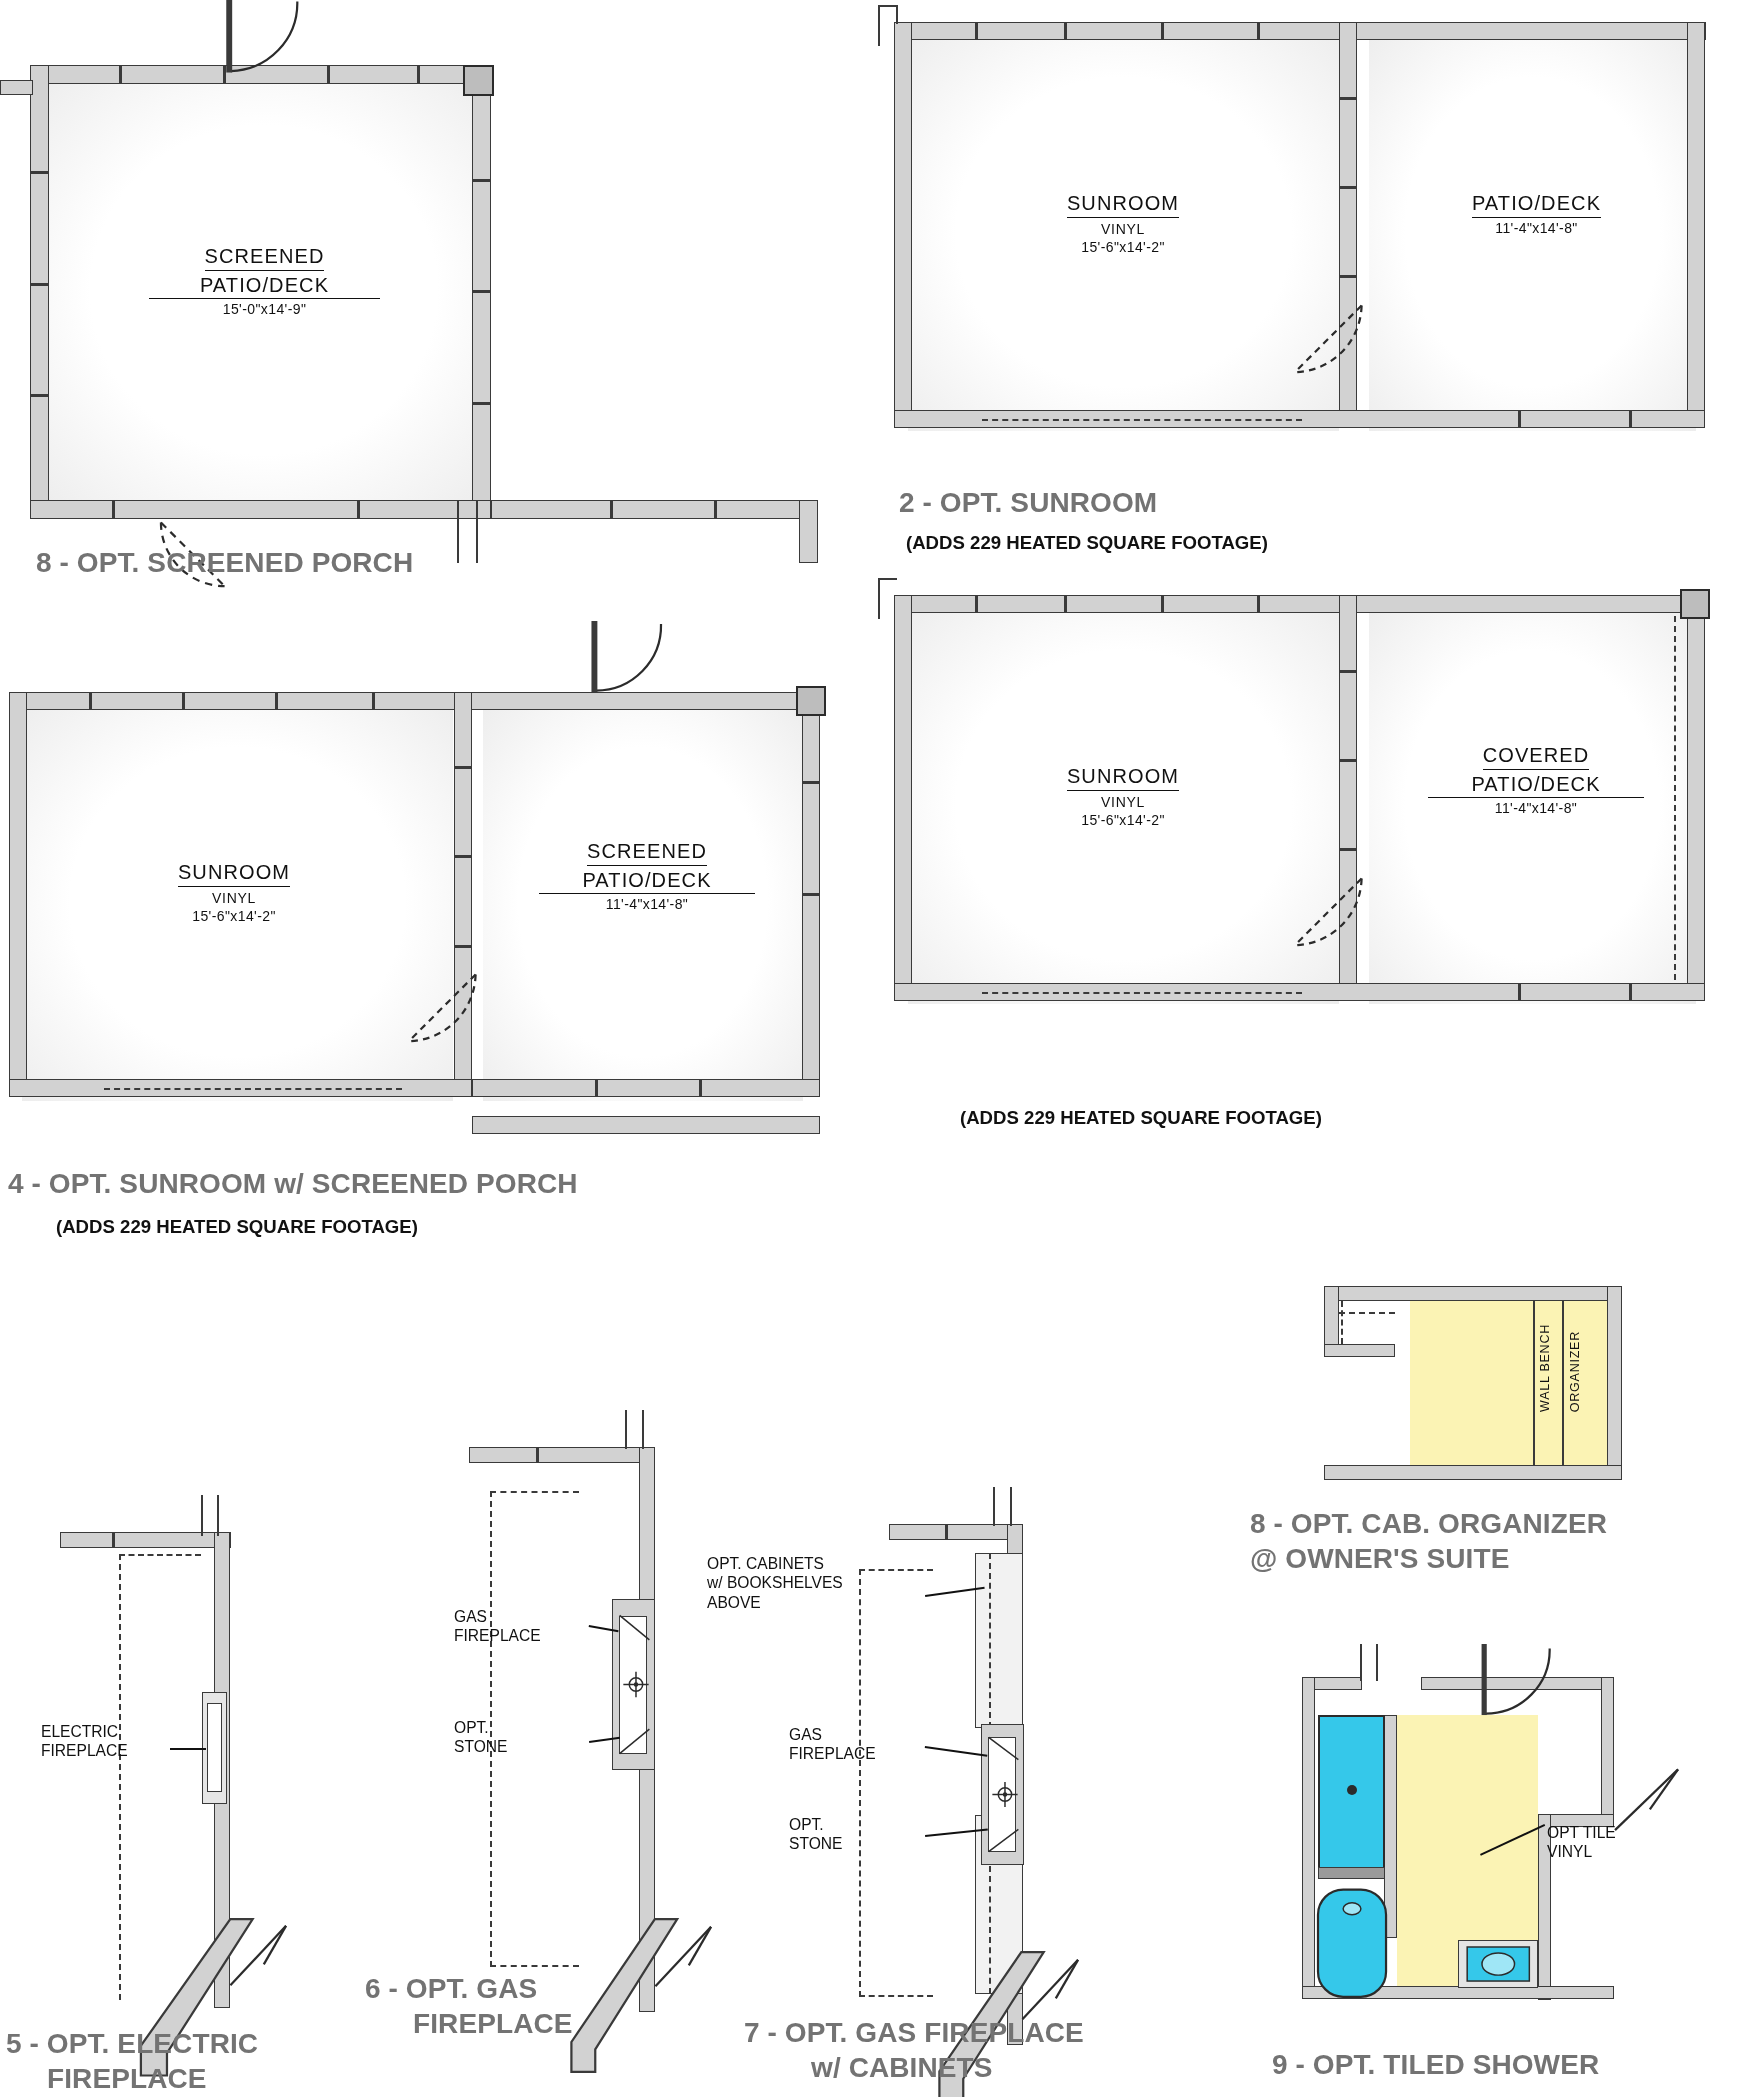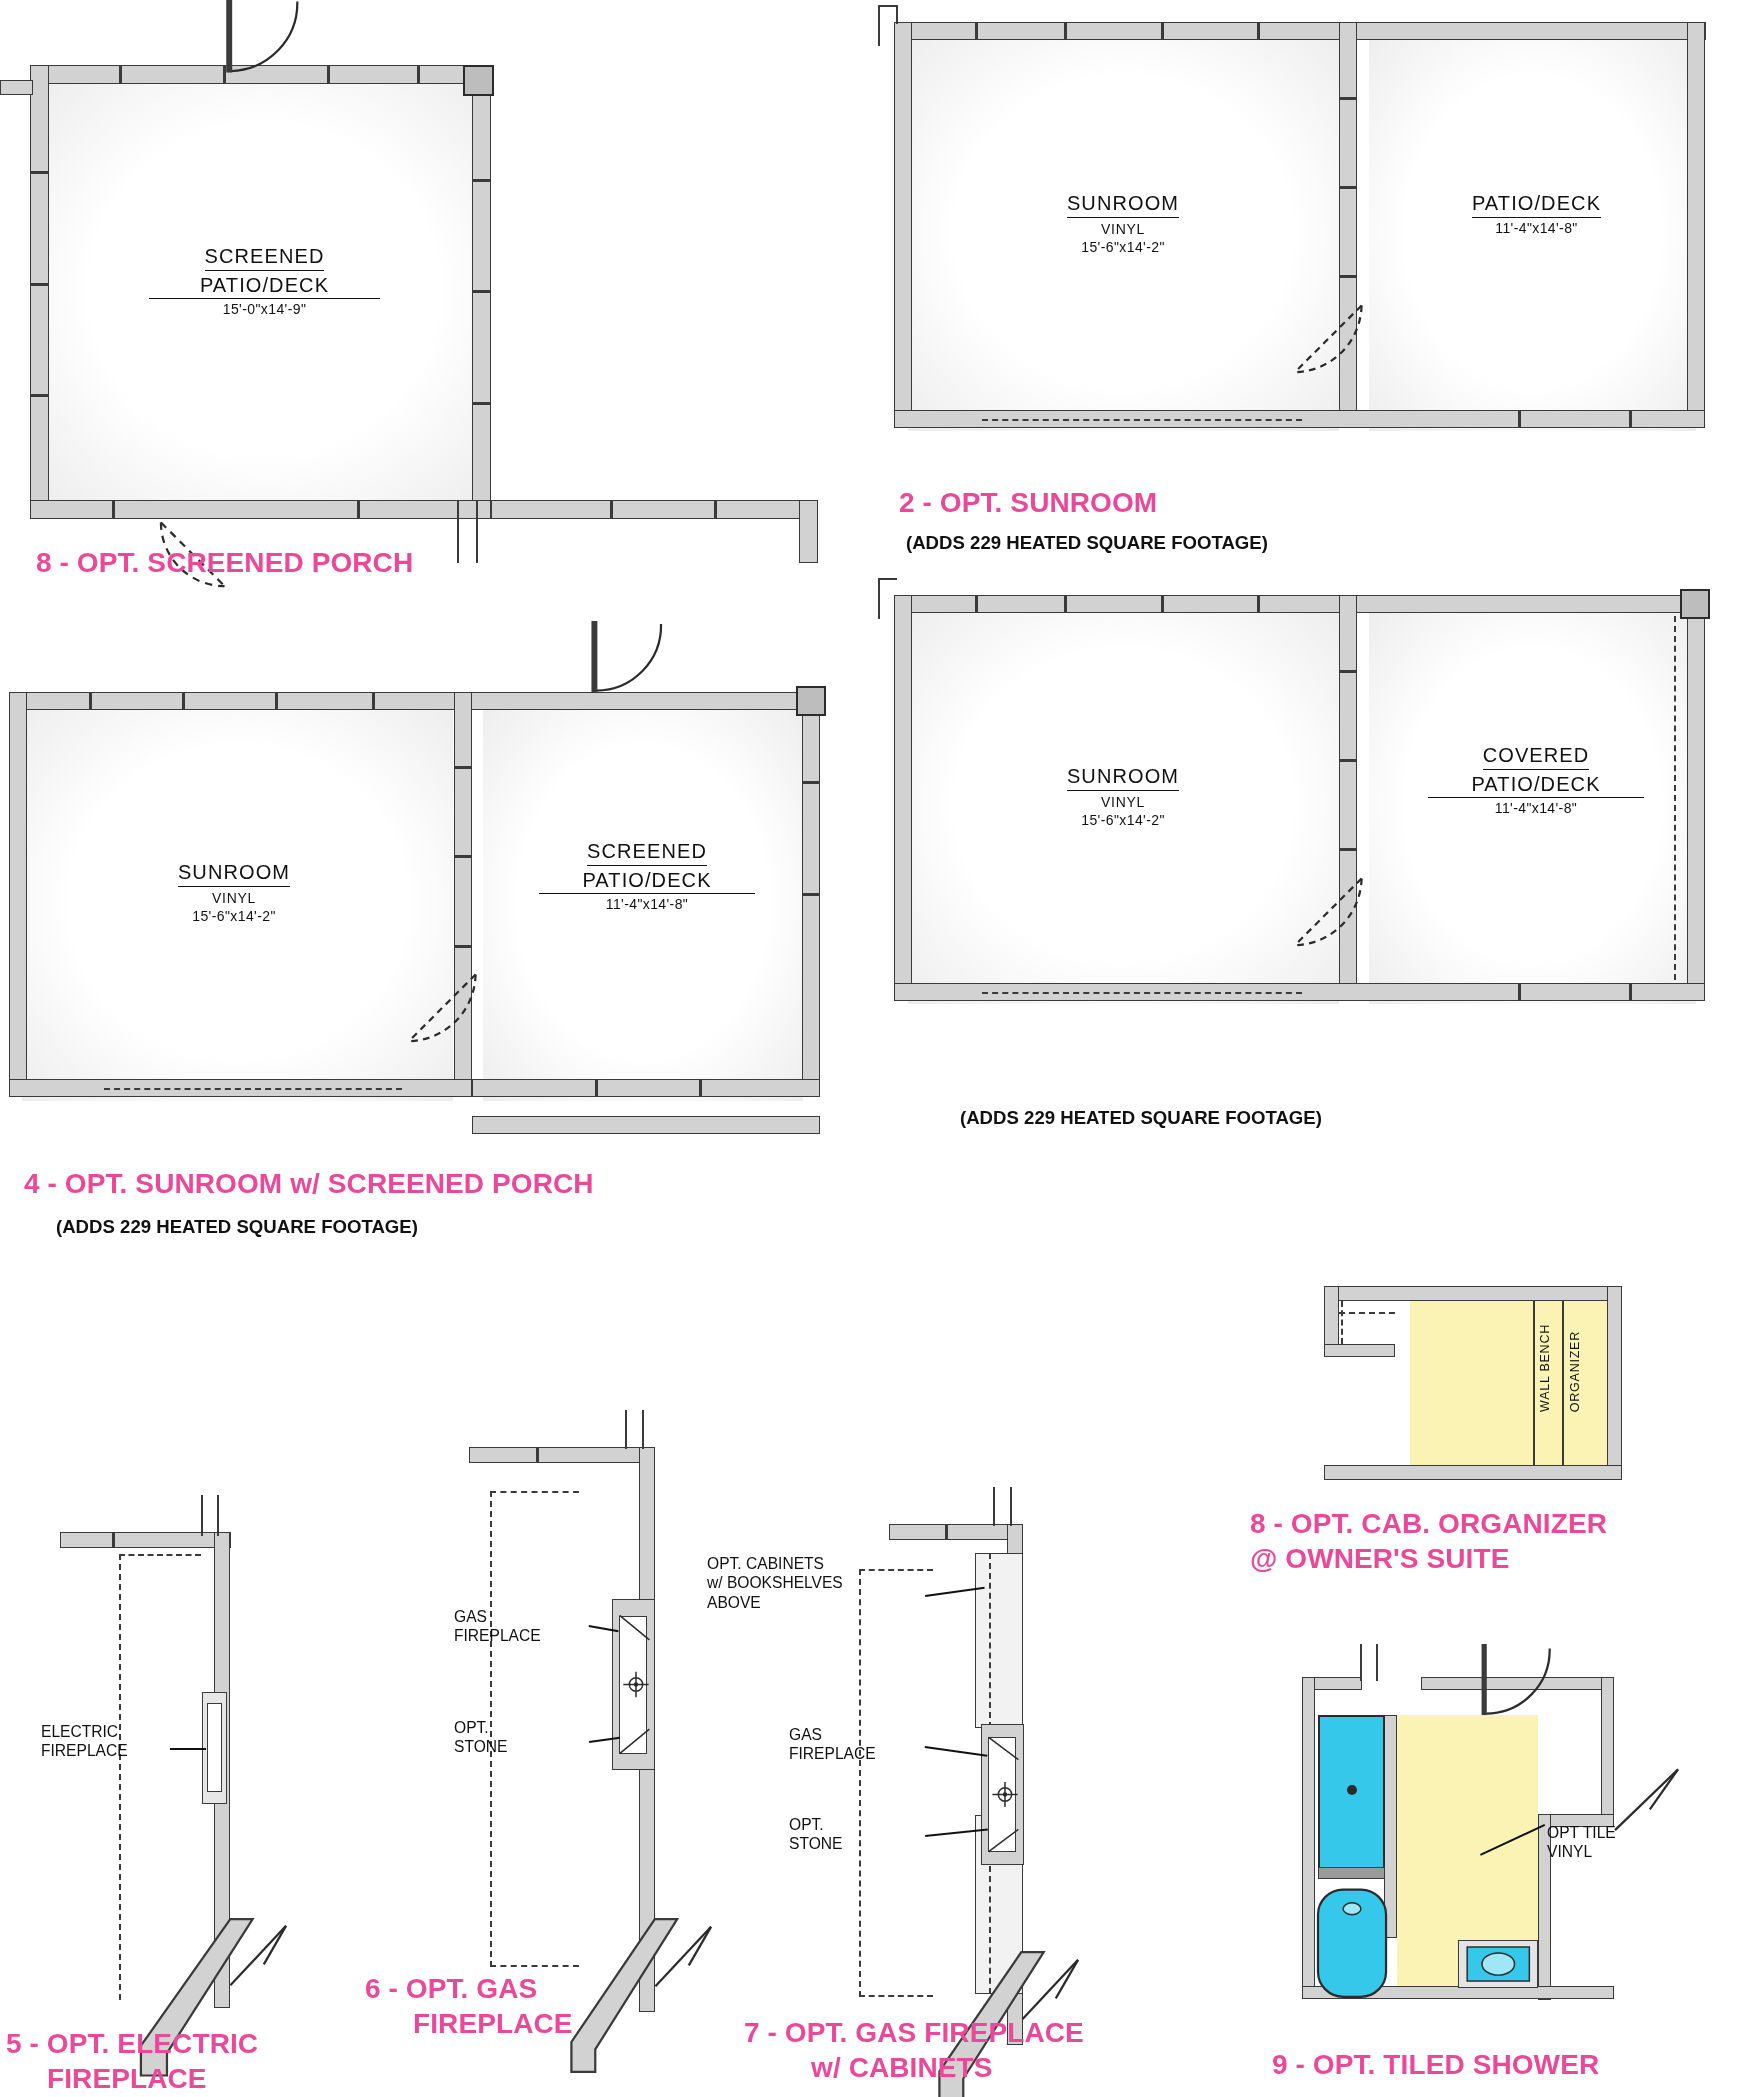--- a/index.html
+++ b/index.html
@@ -1,18 +1,18 @@
 <!DOCTYPE html>
 <html style="font-size:12px"><head>
 <meta charset="utf-8">
 <style>
   html,body{margin:0;padding:0;background:#fff;}
   body{width:1743px;height:2097px;position:relative;font-family:"Liberation Sans",sans-serif;color:#111;overflow:hidden;}
   .opt{position:absolute;}
-  .caption{position:absolute;font-size:28px;font-weight:600;letter-spacing:0.1px;color:#ec4899;white-space:nowrap;}
+  .caption{position:absolute;font-size:28px;font-weight:600;letter-spacing:0.1px;color:#737373;white-space:nowrap;}
   .caption.l2{line-height:1.25;}
   .subcap{position:absolute;font-size:18.6px;font-weight:600;color:#111;white-space:nowrap;}
   .wall{position:absolute;background:#d2d2d2;border:1.5px solid #3a3a3a;box-sizing:border-box;}
   .wallv{position:absolute;background:#d2d2d2;border:1.5px solid #3a3a3a;box-sizing:border-box;}
   .thinline{position:absolute;background:#3a3a3a;}
   .dash{position:absolute;border-top:2.2px dashed #3a3a3a;}
   .dashv{position:absolute;border-left:2.2px dashed #3a3a3a;}
   .post{position:absolute;background:#bdbdbd;border:2.2px solid #2b2b2b;box-sizing:border-box;}
   .roomlabel{position:absolute;text-align:center;white-space:nowrap;}
   .roomlabel .nm{font-size:20px;letter-spacing:1.1px;border-bottom:1.5px solid #111;padding-bottom:1.5px;display:inline-block;}
@@ -217,21 +217,21 @@
     <span class="nm">SUNROOM</span>
     <span class="sub">VINYL</span>
     <span class="dim">15'-6"x14'-2"</span>
   </div>
   <div class="roomlabel" style="left:539px;top:245px;width:216px;">
     <span class="nm">SCREENED</span>
     <span class="nm" style="display:block;margin-top:3px;">PATIO/DECK</span>
     <span class="dim">11'-4"x14'-8"</span>
   </div>
 
-  <div class="caption" style="left:24px;top:573px;">4 - OPT. SUNROOM w/ SCREENED PORCH</div>
+  <div class="caption" style="left:8px;top:573px;">4 - OPT. SUNROOM w/ SCREENED PORCH</div>
   <div class="subcap" style="left:56px;top:621px;">(ADDS 229 HEATED SQUARE FOOTAGE)</div>
 </div>
 
 <div class="opt" style="left:0px;top:1398px;width:350px;height:699px;">
   <div class="wall" style="left:60px;top:134px;width:171px;height:16.4px;"></div>
   <div class="wallv" style="left:214px;top:134px;width:16.4px;height:476px;"></div>
   <div class="thinline" style="left:112px;top:134px;width:3px;height:16.4px;"></div>
   <div class="thinline" style="left:201px;top:97px;width:2.2px;height:41px;"></div>
   <div class="thinline" style="left:217px;top:97px;width:2.2px;height:41px;"></div>
 

